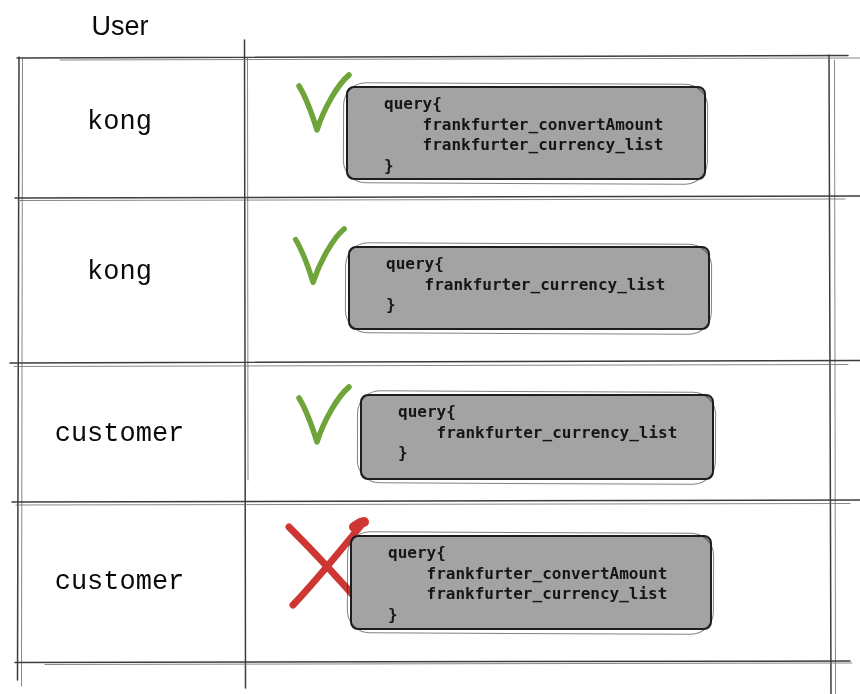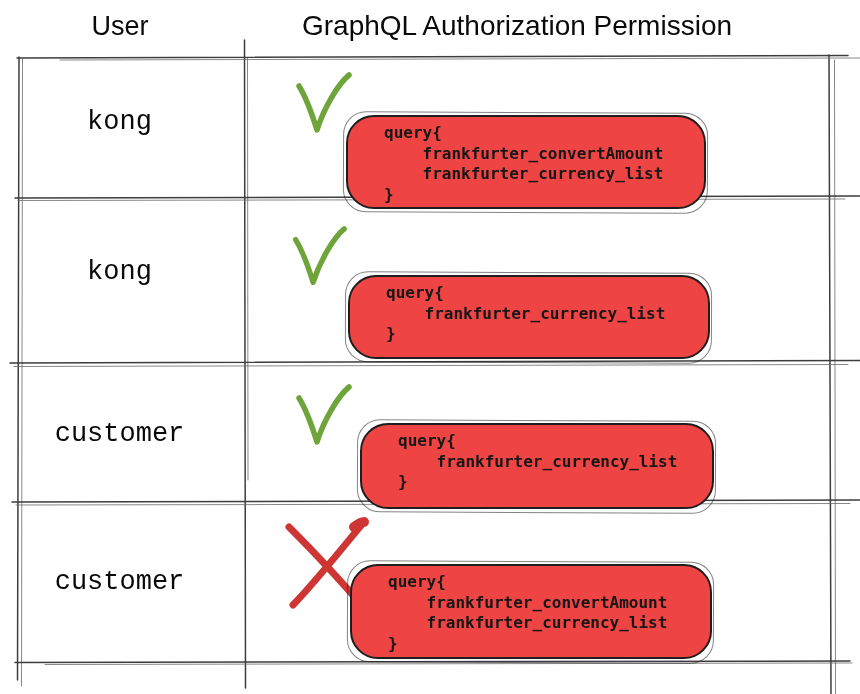--- a/index.html
+++ b/index.html
@@ -45,24 +45,23 @@
     text-align: center;
     font-size: 27px;
     line-height: 32px;
     color: #0a0a0a;
     white-space: nowrap;
     font-family: Liberation Mono, monospace;
   }
   .codebox {
     position: absolute;
     box-sizing: border-box;
-    background: #ef4444;
+    background: #a3a3a3;
     border: 2.5px solid #1e1e1e;
-    border-radius: 28px;
-    margin-top: 29px;
+    border-radius: 8px;
   }
   .codebox::after {
     content: "";
     position: absolute;
     inset: -5px -4px -6px -5px;
     border: 1.5px solid rgba(30,30,30,0.55);
     border-radius: 23px;
     transform: rotate(0.25deg);
     pointer-events: none;
   }
@@ -109,21 +108,20 @@
     <path class="thin" d="M14 366.5 L848 364.5"></path>
 
     <path d="M12 502 L860 500"></path>
     <path class="thin" d="M16 505 L850 503.5"></path>
 
     <path d="M15 662.5 L850 661"></path>
     <path class="thin" d="M45 664.5 L852 663"></path>
   </svg>
 
   <div class="hdr hdr-user">User</div>
-  <div class="hdr hdr-perm">GraphQL Authorization Permission</div>
 
   <div class="user-label" style="top:106px">kong</div>
   <svg class="mark" style="left:288px; top:70px" width="66" height="72" viewBox="0 0 66 72">
     <path d="M11 16 C16 24 24 44 29 60 C36 38 50 14 61 5" stroke-width="5.5" stroke="#6fa43a"></path>
   </svg>
   <div class="codebox" style="left:346px; top:86px; width:360px; height:94px">
     <pre>query{
     frankfurter_convertAmount
     frankfurter_currency_list
 }</pre>

